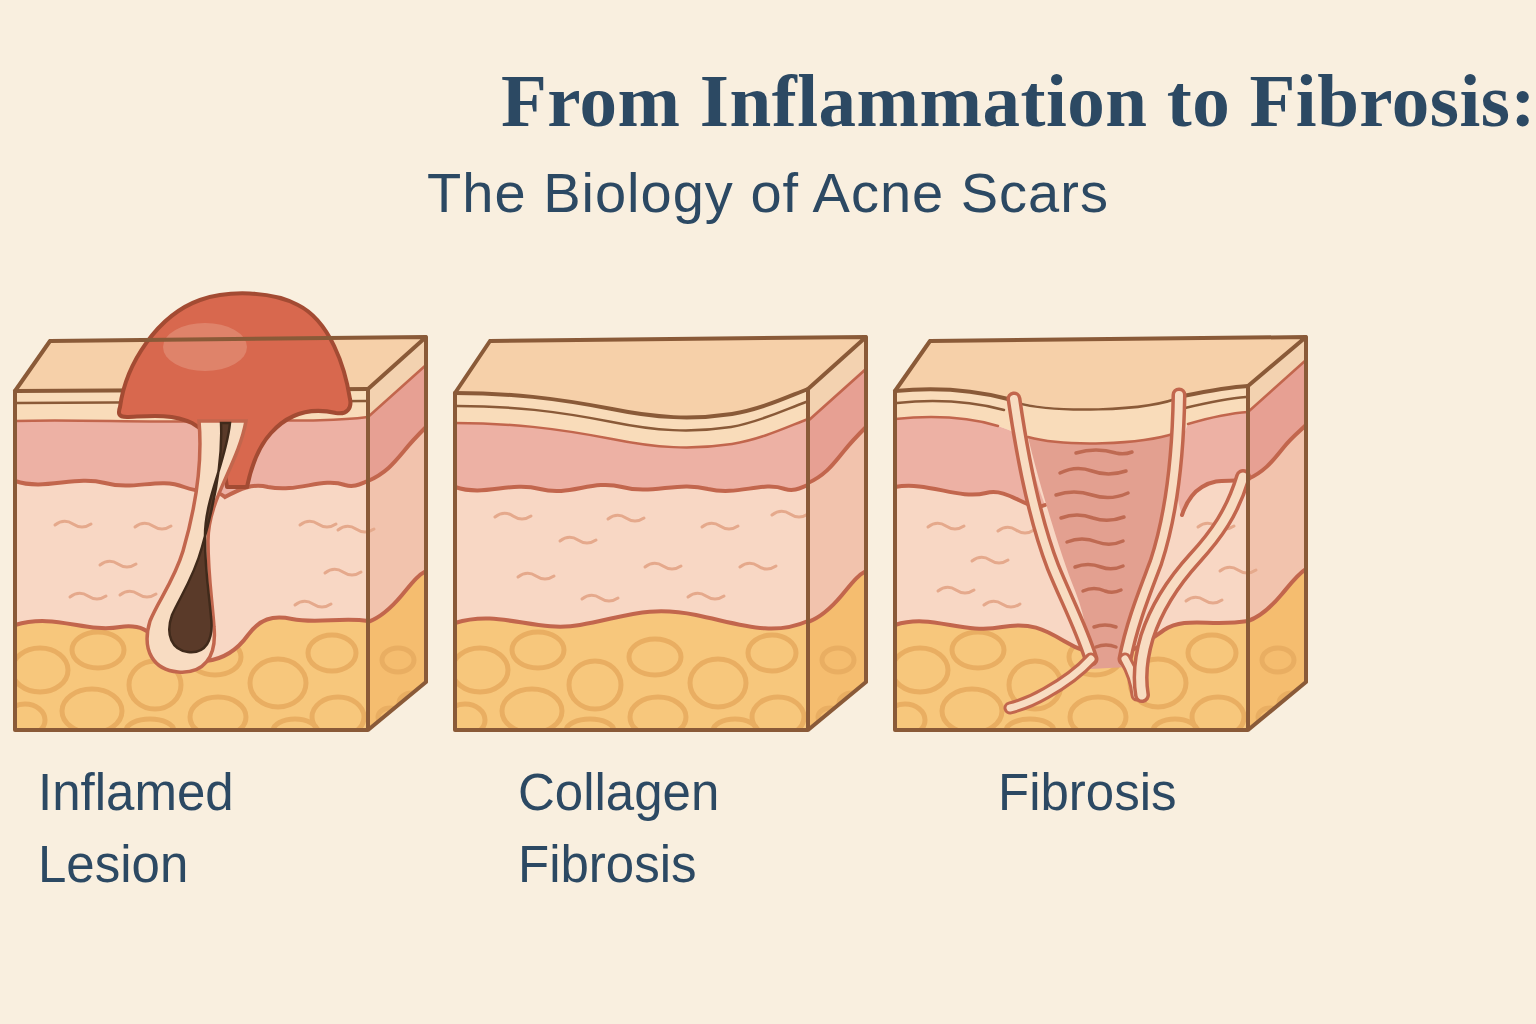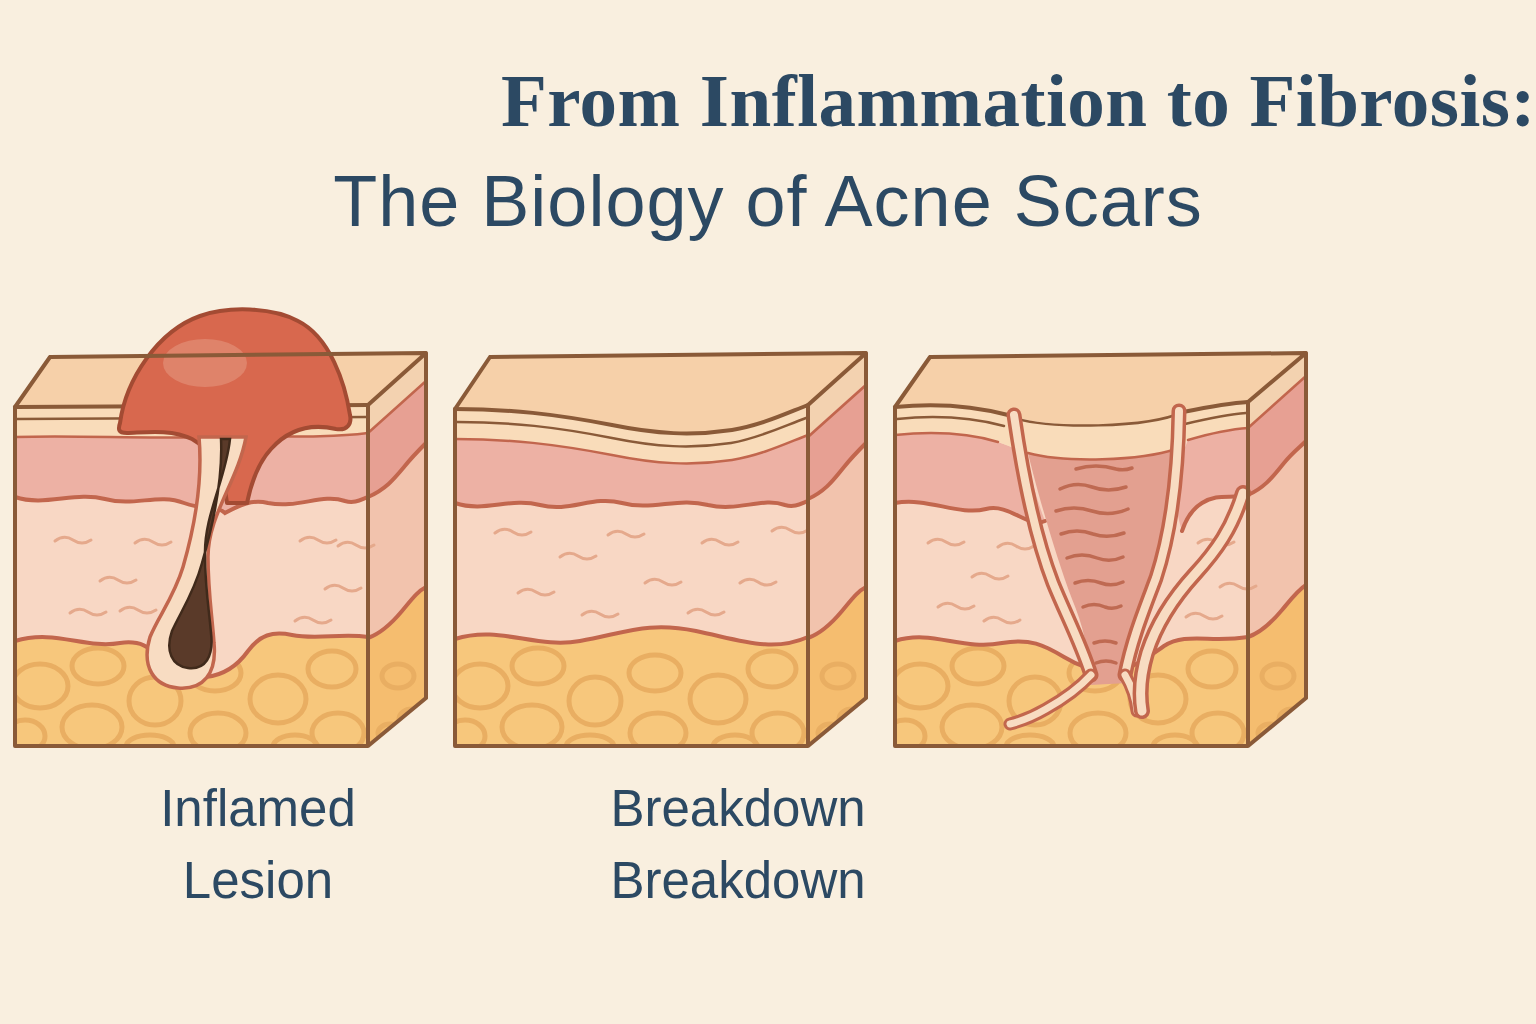--- a/index.html
+++ b/index.html
@@ -12,35 +12,35 @@
     font-family:"Liberation Serif",serif;
     font-weight:600;
     font-size:75px;
     color:var(--ink,#2c4963);
     text-align:right;
     margin:62px 0 0;
     line-height:1.05;
     letter-spacing:.5px;
   }
   .subtitle{
-    font-size:72px;
+    font-size:56px;
     font-weight:500;
     color:var(--ink,#2c4963);
     text-align:center;
     margin:24px 0 0;
     line-height:1;
     letter-spacing:1px;
   }
   .figures{display:flex;margin-top:54px;}
   .figures figure{margin:0;padding:0;}
   .fig1{margin-left:38px;} .fig2{margin-left:40px;} .fig3{margin-left:40px;}
   .figures svg{display:block;}
   .captions{display:flex;margin-top:22px;}
   .caption{
-    width:440px;text-align:center;
+    width:440px;
     font-size:51px;line-height:1.42;font-weight:500;
     color:var(--ink,#2c4963);
   }
   .caption span{display:inline-block;max-width:330px;}
   .cap1{margin-left:38px;} .cap2{margin-left:40px;} .cap3{margin-left:40px;}
 
   
   .fTop {fill:var(--surface-top,#f6d0a9);}
   .fEpi {fill:var(--epidermis,#f9dcba);}
   .fPink{fill:var(--papillary,#edb1a4);}
@@ -311,14 +311,15 @@
           <path class="bandC" stroke-width="9" d="M363,202 C352,238 336,260 315,283 C294,306 276,334 267,362 C261,382 259,402 262,420"></path>
         </g>
         <path class="edge" d="M15,116 L15,455 L368,455 L426,407 M426,62 L426,407 M50,66 L426,62 M15,116 L50,66 M368,111 L368,455 M368,111 L426,62"></path>
       </g>
     </svg>
   </figure>
 </div>
 
 <div class="captions">
   <div class="caption cap1"><span>Inflamed Lesion</span></div>
-  <div class="caption cap2"><span>Breakdown Breakdown</span></div>
+  <div class="caption cap2"><span>Collagen Fibrosis</span></div>
+  <div class="caption cap3"><span>Fibrosis</span></div>
 </div>
 
 </body></html>

